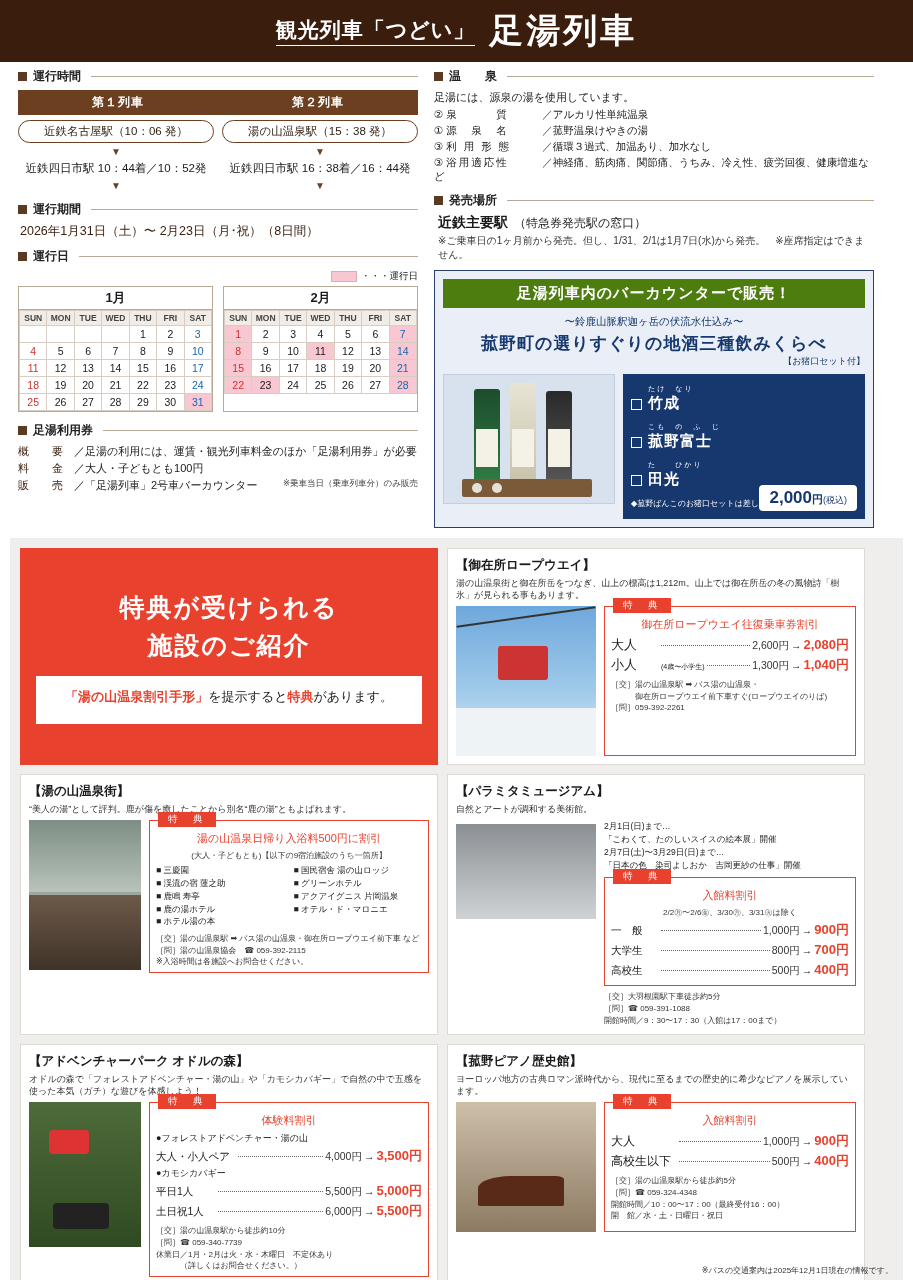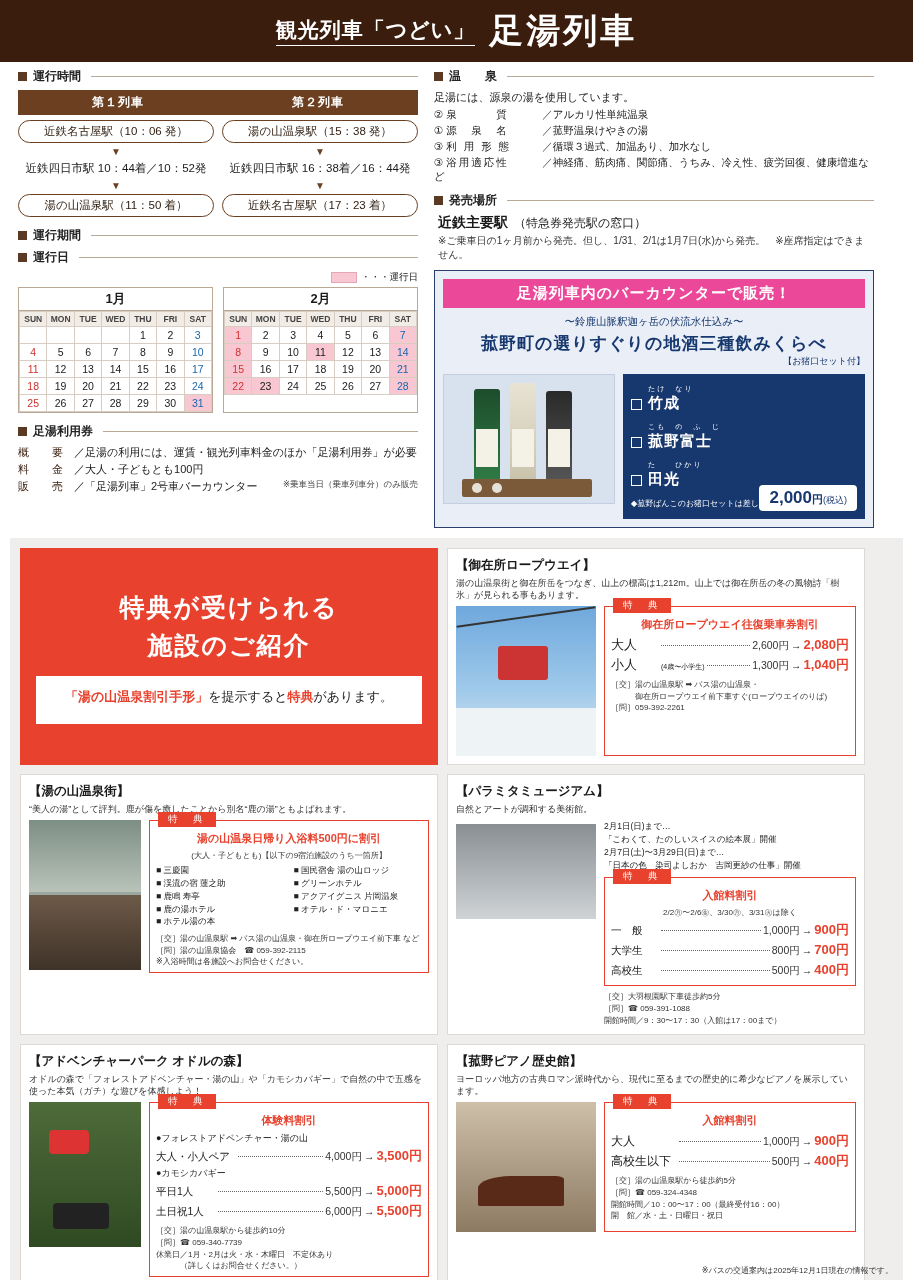--- a/index.html
+++ b/index.html
@@ -85,21 +85,21 @@
   .onsen-line { font-size:11px; margin-bottom:3px; }
   .onsen-list div { font-size:10.5px; margin-bottom:2px; }
   .onsen-list .lbl { display:inline-block; width:96px; letter-spacing:2px;}
   .sale-place { font-size:14px; font-weight:bold; margin:2px 0 2px 4px; }
   .sale-sub { font-size:12px; font-weight:normal; margin-left:6px;}
   .sale-note { font-size:10px; color:#333; margin-left:4px;}
 
   
   .bar-box { border:1px solid #2a3f6b; background:#e9eef7; margin-top:8px; padding:8px; }
   .bar-title {
-    background:#ec4899; color:#fff; text-align:center; font-size:15px; font-weight:bold;
+    background:#4d7c0f; color:#fff; text-align:center; font-size:15px; font-weight:bold;
     padding:5px 0; letter-spacing:1px;
   }
   .bar-sub { text-align:center; font-size:10.5px; color:#17386e; margin-top:7px; }
   .bar-main { text-align:center; font-size:17px; font-weight:bold; color:#17386e; margin-top:3px; letter-spacing:1px;}
   .bar-right-note { text-align:right; font-size:9px; color:#17386e; }
   .bar-content { display:flex; gap:8px; margin-top:6px; }
   .bar-photo { width:172px; height:130px; background:#d8e2ef; position:relative; overflow:hidden; border:1px solid #c3cfe0;}
   .bottle { position:absolute; bottom:22px; width:26px; border-radius:3px 3px 1px 1px; }
   .b1 { left:30px; height:92px; background:linear-gradient(180deg,#1d4d2c,#2f7a44); }
   .b2 { left:66px; height:98px; background:linear-gradient(180deg,#e8e4d4,#c9c2ab); }
@@ -138,21 +138,21 @@
   .promo-white .red { color:#e8422e; font-weight:bold; }
   .promo-white .small { font-size:12px; }
 
   .card-body { display:flex; gap:8px; margin-top:5px; }
   .photo { background:#cfd6dd; position:relative; overflow:hidden; flex-shrink:0;}
   .benefit-box { border:1px solid #e8422e; flex:1; padding:6px 6px 4px 6px; position:relative; }
   .benefit-tag {
     position:absolute; top:-9px; left:8px; background:#e8422e; color:#fff;
     font-size:9.5px; padding:1px 10px; letter-spacing:3px; font-weight:normal;
   }
-  .benefit-title { color:#e8422e; font-size:11px; font-weight:bold; text-align:center; margin:4px 0 4px 0;}
+  .benefit-title { color:#e8422e; font-size:11px; font-weight:normal; text-align:center; margin:4px 0 4px 0;}
   .benefit-sub { font-size:8px; text-align:center; color:#333; margin-bottom:3px;}
   .price-row { font-size:10.5px; display:flex; align-items:baseline; gap:2px; margin-bottom:2px;}
   .price-row .nm { width:48px; }
   .price-row .dots { flex:1; border-bottom:1px dotted #666; position:relative; top:-3px; }
   .price-row .old { color:#333; }
   .price-row .new { color:#e8422e; font-weight:bold; font-size:13px; }
   .access { font-size:8px; line-height:1.45; color:#333; margin-top:5px; }
   .col2 { columns:2; font-size:8.5px; line-height:1.5; }
   .col2 div::before { content:"■ "; color:#222; }
   .footer-note { position:absolute; right:20px; bottom:4px; font-size:8px; color:#333; }
@@ -193,33 +193,26 @@
       <div class="tt-cell arrow">▼</div>
     </div>
     <div class="tt-row">
       <div class="tt-cell midtime">近鉄四日市駅 10：44着／10：52発</div>
       <div class="tt-cell midtime">近鉄四日市駅 16：38着／16：44発</div>
     </div>
     <div class="tt-row">
       <div class="tt-cell arrow">▼</div>
       <div class="tt-cell arrow">▼</div>
     </div>
-    <div class="tt-row">
-      <div class="tt-cell">
-            <div class="pill">湯の山温泉駅（11：50 着）</div>
-          </div>
-      <div class="tt-cell">
-            <div class="pill">近鉄名古屋駅（17：23 着）</div>
-          </div>
-    </div>
 
     <div class="sq-head" style="margin-top:10px">
       <span>運行期間</span>
           <span class="rule"></span>
     </div>
+    <div class="period-line">2026年1月31日（土）〜 2月23日（月･祝）（8日間）</div>
 
     <div class="sq-head">
       <span>運行日</span>
           <span class="rule"></span>
     </div>
 
     <div class="legend">
       <span class="sw"></span>
       <span>・・・運行日</span>
     </div>

